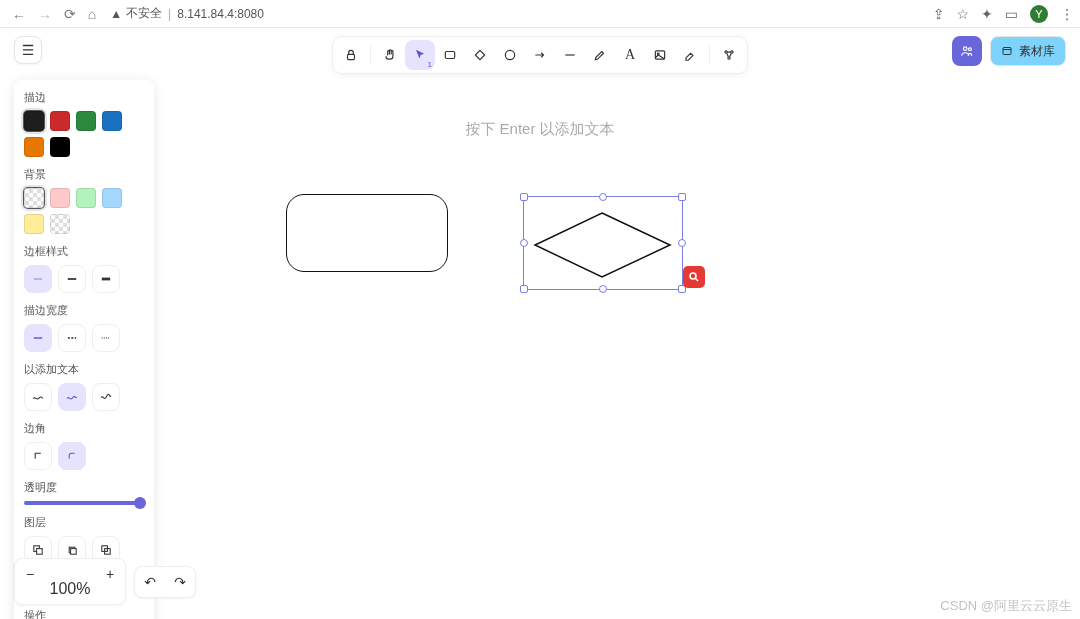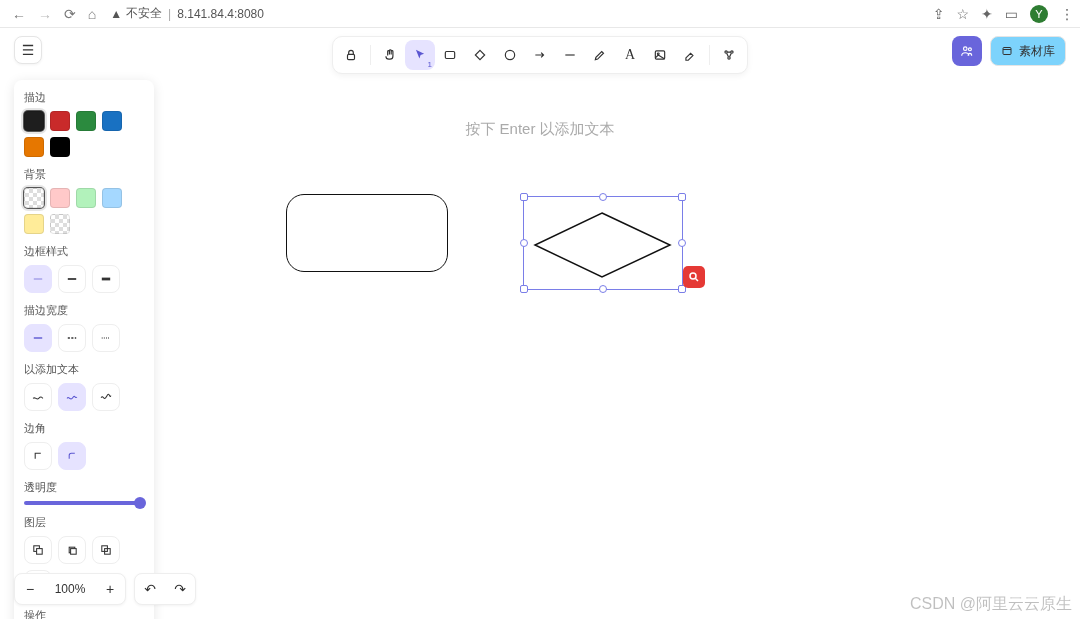--- a/index.html
+++ b/index.html
@@ -57,25 +57,25 @@
 .sel-box .h.ml { left: -4px; top: 50%; margin-top: -4px; } .sel-box .h.mr { right: -4px; top: 50%; margin-top: -4px; }
 .diamond { position: absolute; left: 530px; top: 182px; width: 145px; height: 70px; }
 .diamond svg { width: 100%; height: 100%; }
 
 .search-badge { position: absolute; left: 683px; top: 238px; width: 22px; height: 22px; background: #e53935; border-radius: 5px; display: flex; align-items: center; justify-content: center; color: #fff; font-size: 12px; }
 
 
 .zoom-group { position: absolute; bottom: 14px; left: 14px; display: flex; align-items: center; gap: 8px; }
 .zoom-box { display: flex; background: #fff; border: 1px solid #eee; border-radius: 8px; overflow: hidden; box-shadow: 0 1px 3px rgba(0,0,0,0.05); }
 .zoom-box .z-btn { width: 30px; height: 30px; display: flex; align-items: center; justify-content: center; font-size: 14px; color: #333; }
-.zoom-box .z-val { width: 50px; height: 30px; display: flex; align-items: center; justify-content: center; font-size: 12px; color: #333; }
+.zoom-box .z-val { width: 50px; height: 30px; display: flex; align-items: center; justify-content: center; font-size: 16px; color: #333; margin-top: 15px; }
 .undo-box { display: flex; background: #fff; border: 1px solid #eee; border-radius: 8px; overflow: hidden; box-shadow: 0 1px 3px rgba(0,0,0,0.05); }
 .undo-box .u-btn { width: 30px; height: 30px; display: flex; align-items: center; justify-content: center; font-size: 14px; color: #333; }
 
-.watermark { position: absolute; bottom: 4px; right: 8px; font-size: 16px; color: rgba(0,0,0,0.25); }
+.watermark { position: absolute; bottom: 4px; right: 8px; font-size: 13px; color: rgba(0,0,0,0.25); }
 
 .transparent-bg { background-image: linear-gradient(45deg,#ddd 25%,transparent 25%),linear-gradient(-45deg,#ddd 25%,transparent 25%),linear-gradient(45deg,transparent 75%,#ddd 75%),linear-gradient(-45deg,transparent 75%,#ddd 75%); background-size: 8px 8px; background-position: 0 0,0 4px,4px -4px,-4px 0; }
 </style>
 </head>
 <body>
 
 <div class="browser-bar">
   <div class="nav-icons">
     <span>←</span>
     <span class="disabled">→</span>

